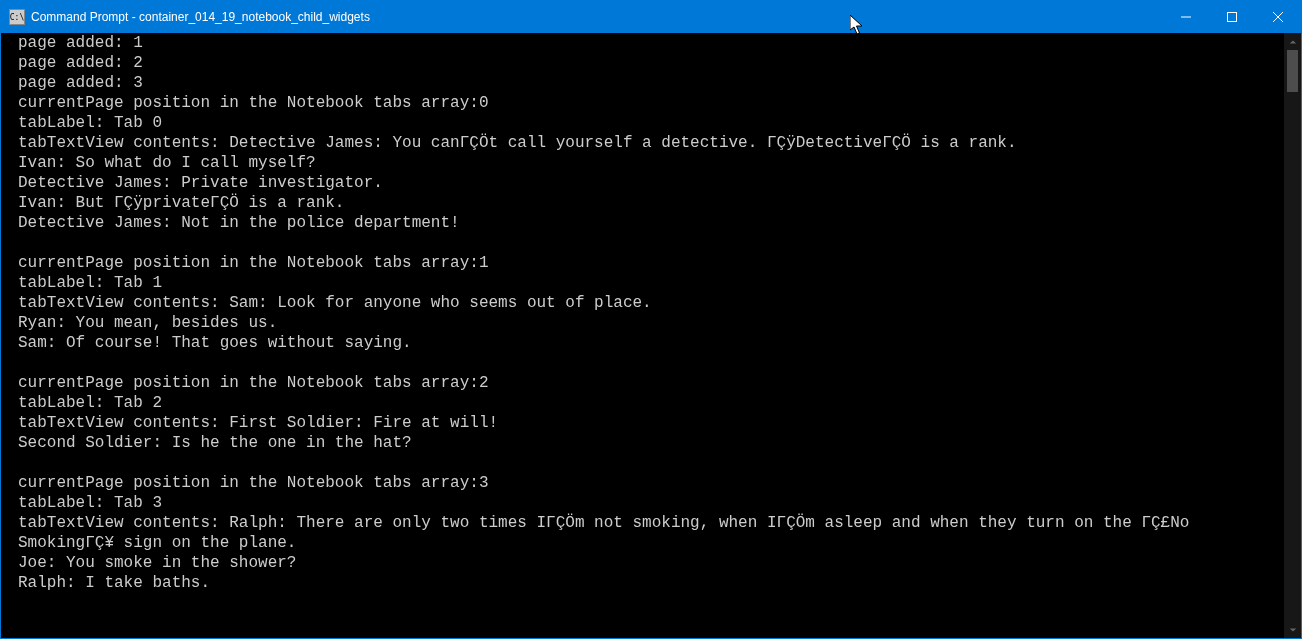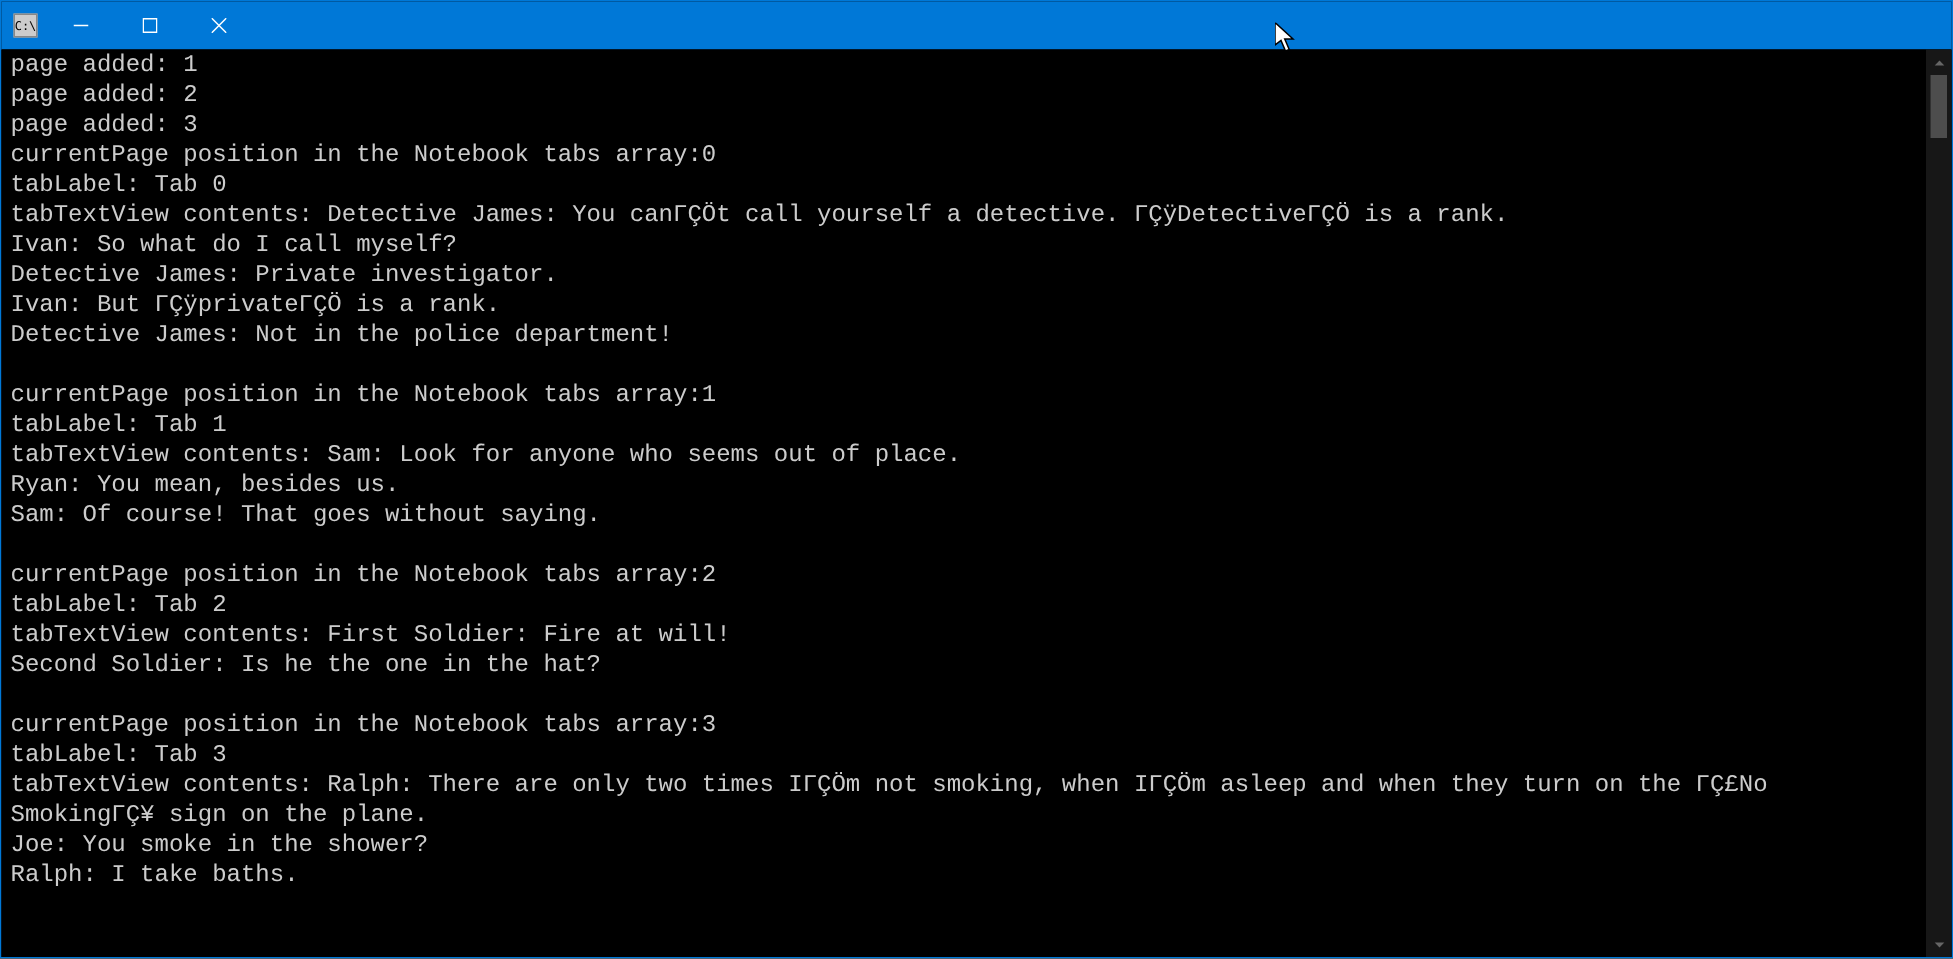--- a/index.html
+++ b/index.html
@@ -78,21 +78,21 @@
       position: relative;
       overflow: hidden;
     }
     .terminal {
       flex: 1;
       background: #000;
       color: #ccc;
       font-family: Consolas, "Courier New", monospace;
       font-size: 16px;
       line-height: 20px;
-      padding: 0 6px;
+      padding: 0 17px;
       white-space: pre-wrap;
       word-wrap: break-word;
       overflow: hidden;
     }
     .terminal-line {
       min-height: 20px;
     }
     .scrollbar {
       width: 17px;
       background: #171717;
@@ -130,20 +130,21 @@
       top: 15px;
       pointer-events: none;
     }
   </style>
 </head>
 <body>
 
 <div class="window">
   <div class="titlebar">
     <div class="titlebar-icon">C:\</div>
+    <div class="titlebar-title">Command Prompt - container_014_19_notebook_child_widgets</div>
     <div class="titlebar-controls">
       <div class="titlebar-btn">
         <svg viewBox="0 0 10 10">
             <line x1="0" y1="5" x2="10" y2="5"></line>
           </svg>
       </div>
       <div class="titlebar-btn">
         <svg viewBox="0 0 10 10">
             <rect x="0.5" y="0.5" width="9" height="9"></rect>
           </svg>

